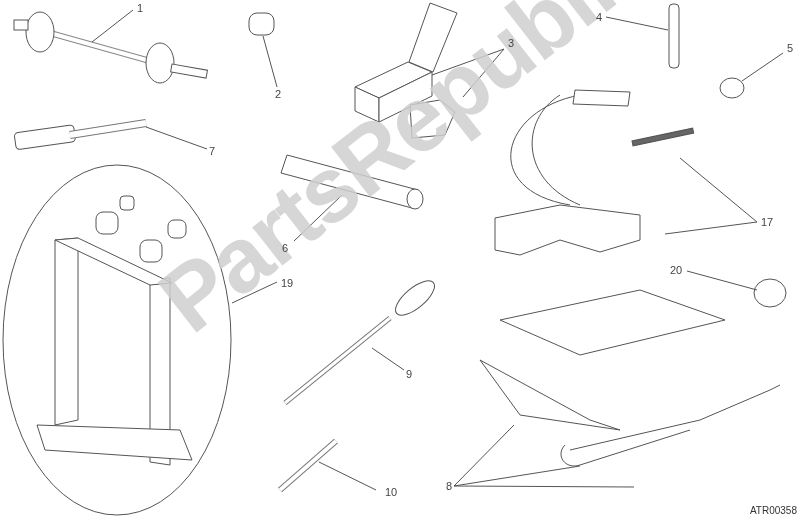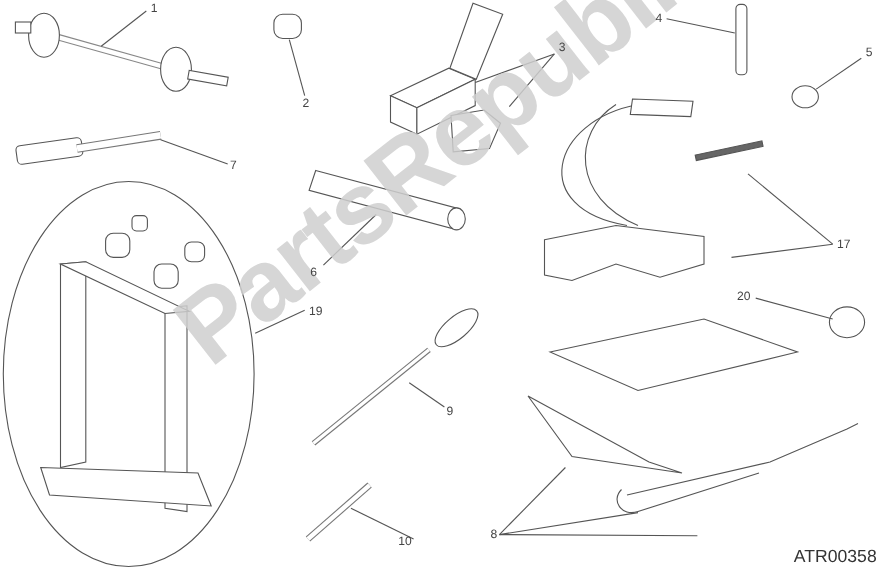--- a/index.html
+++ b/index.html
@@ -1,20 +1,20 @@
 <!DOCTYPE html>
 <html><head>
 <meta charset="utf-8">
 <style>
   html, body { margin:0; padding:0; background:#ffffff; }
   body { width:799px; height:522px; position:relative; overflow:hidden;
          font-family:"Liberation Sans", sans-serif; }
   #diagram { position:absolute; left:0; top:0; width:799px; height:522px; }
   .callout { position:absolute; font-size:11px; color:#444; line-height:1; }
-  .ref-code { position:absolute; right:2px; bottom:6px; font-size:16px; color:#333; }
+  .ref-code { position:absolute; right:2px; bottom:6px; font-size:10px; color:#333; }
   .watermark { position:absolute; left:140px; top:270px; font-size:92px; font-weight:bold;
     color:#cfcfcf; transform:rotate(-38deg); transform-origin:left top; opacity:0.85;
     letter-spacing:-2px; white-space:nowrap; pointer-events:none; }
 </style>
 </head>
 <body>
 
 <svg id="diagram" viewBox="0 0 799 522" xmlns="http://www.w3.org/2000/svg" fill="none" stroke="#555" stroke-width="1">
 
   <g>
@@ -121,18 +121,18 @@
 
 <div class="callout" style="left:137px;top:3px">1</div>
 <div class="callout" style="left:275px;top:89px">2</div>
 <div class="callout" style="left:508px;top:38px">3</div>
 <div class="callout" style="left:596px;top:12px">4</div>
 <div class="callout" style="left:787px;top:43px">5</div>
 <div class="callout" style="left:282px;top:243px">6</div>
 <div class="callout" style="left:209px;top:146px">7</div>
 <div class="callout" style="left:446px;top:481px">8</div>
 <div class="callout" style="left:406px;top:369px">9</div>
-<div class="callout" style="left:362px;top:487px">10</div>
+<div class="callout" style="left:385px;top:487px">10</div>
 <div class="callout" style="left:281px;top:278px">19</div>
 <div class="callout" style="left:761px;top:217px">17</div>
 <div class="callout" style="left:670px;top:265px">20</div>
 
 <div class="ref-code">ATR00358</div>
 
 </body></html>

